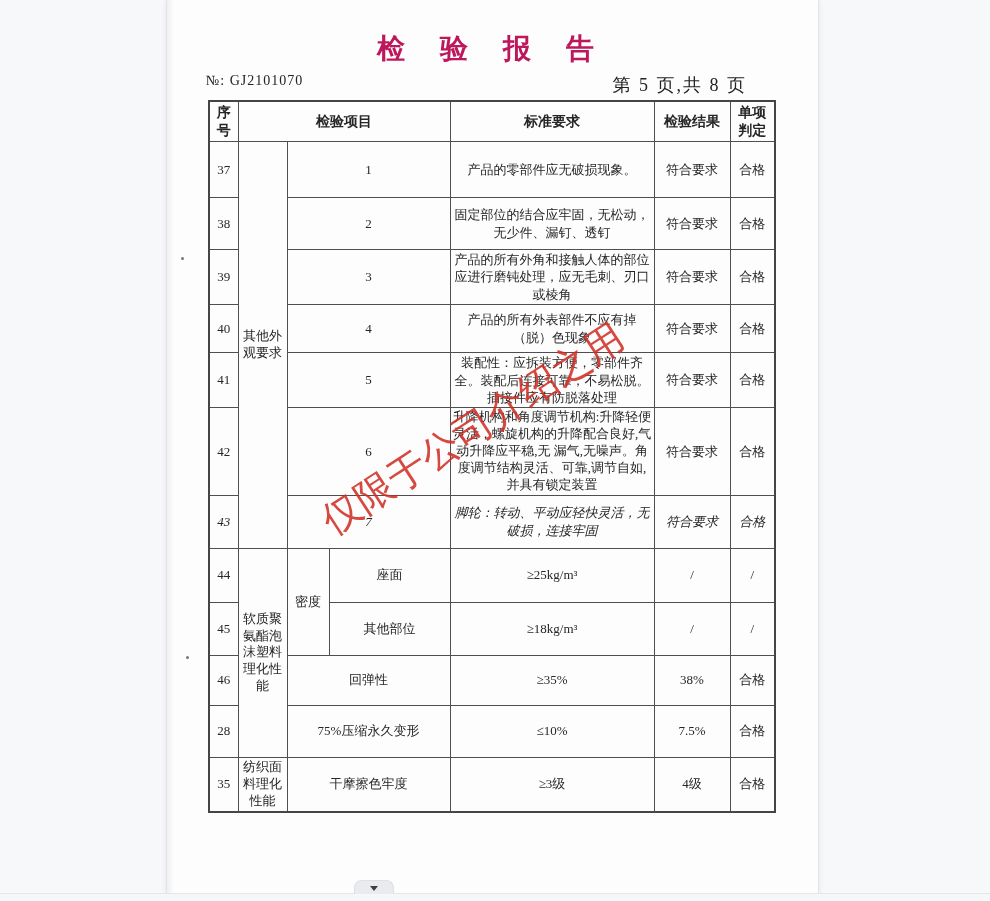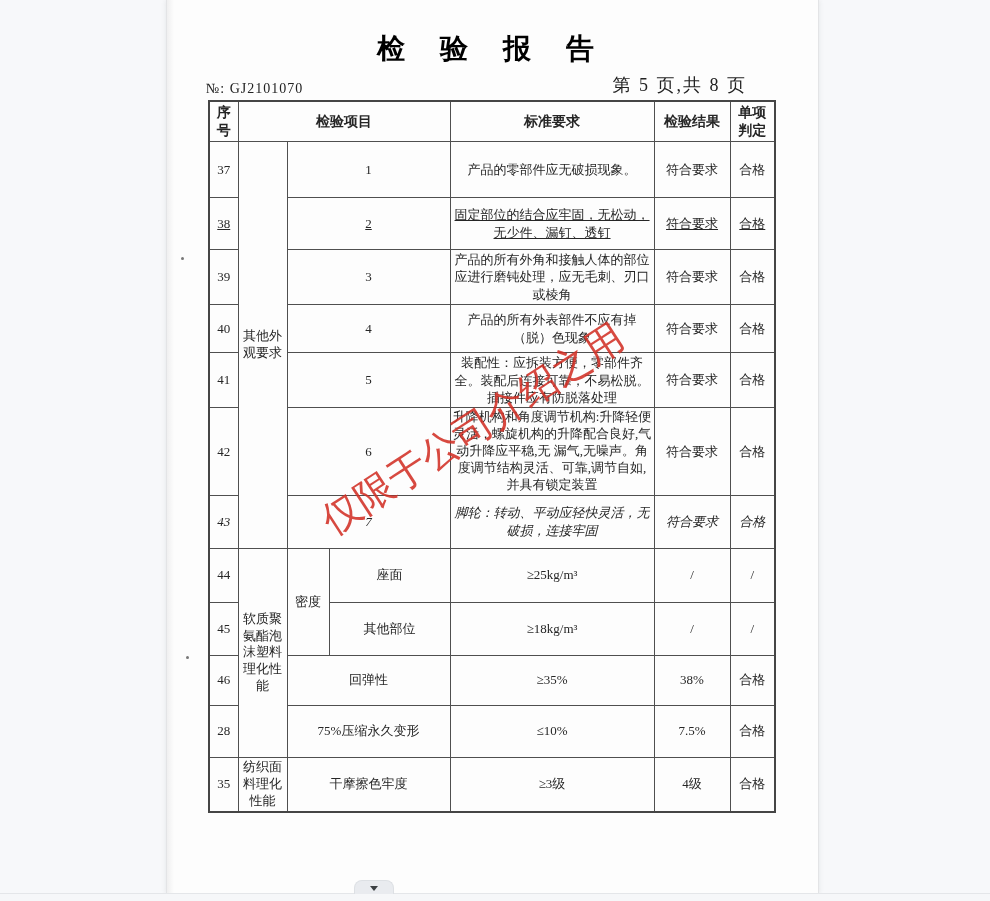--- a/index.html
+++ b/index.html
@@ -15,45 +15,45 @@
     position:absolute;left:166px;top:0;width:651px;height:894px;
     background:#fdfdfd;
     border-left:1px solid #e3e4e6;border-right:1px solid #e3e4e6;
     box-shadow:0 0 5px rgba(60,64,70,0.10);
   }
   .edge-shade{position:absolute;left:0;top:0;width:7px;height:100%;
     background:linear-gradient(to right,rgba(120,120,125,0.10),rgba(120,120,125,0));}
   .doc-title{
     position:absolute;top:30px;left:0;width:100%;margin:0;
     text-align:center;font-size:28px;font-weight:bold;letter-spacing:14px;
-    color:#000000;
+    color:#be185d;
   }
   .meta-row{
     position:absolute;top:73px;left:39px;width:541px;
-    display:flex;justify-content:space-between;align-items:flex-end;
+    display:flex;justify-content:space-between;align-items:flex-start;
     font-size:14px;color:#222;
   }
   .meta-no{letter-spacing:1px;}
   .meta-page{font-size:18px;letter-spacing:2px;}
   
   table.report{
     position:absolute;left:41px;top:100px;
     border-collapse:collapse;table-layout:fixed;width:566px;
     font-size:13px;color:#262626;border-radius:15px;
   }
   table.report th,table.report td{
     border:1px solid #4f4f4f;vertical-align:middle;
     text-align:center;padding:1px 2px;overflow:hidden;
   }
   table.report{border:2px solid #454545;}
   table.report th{font-weight:bold;font-size:14px;line-height:1.25;padding:2px 1px;}
   td.std-left{text-align:left;padding:2px 5px;line-height:1.34;}
   td.cat{line-height:1.3;padding:2px 3px;}
   td.tall{line-height:1.3;}
-  .r-hd{height:40px;} .r37{height:56px;} .r38{height:52px;text-decoration:underline;} .r39{height:54px;}
+  .r-hd{height:40px;} .r37{height:56px;} .r38{height:52px;} .r39{height:54px;}
   .r40{height:48px;} .r41{height:54px;} .r42{height:86px;} .r43{height:53px;font-style:italic;}
   .r44{height:54px;margin-left:48px;} .r45{height:53px;} .r46{height:50px;} .r47{height:52px;} .r48{height:52px;}
   
   .watermark{
     position:absolute;left:306px;top:429px;
     transform:translate(-50%,-50%) rotate(-33deg);
     font-size:39px;font-weight:400;letter-spacing:0px;white-space:nowrap;
     color:rgba(210,48,38,0.88);pointer-events:none;z-index:5;
   }
   

